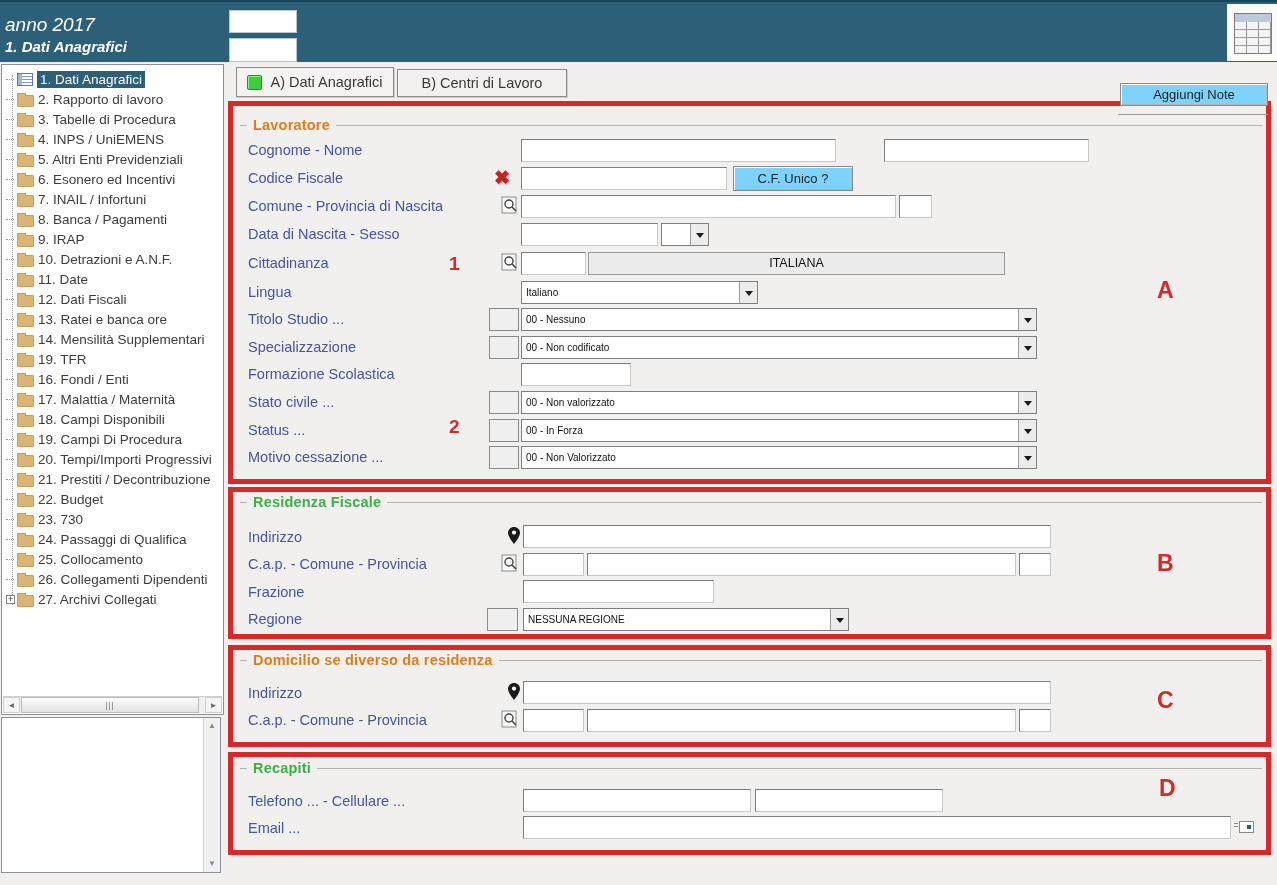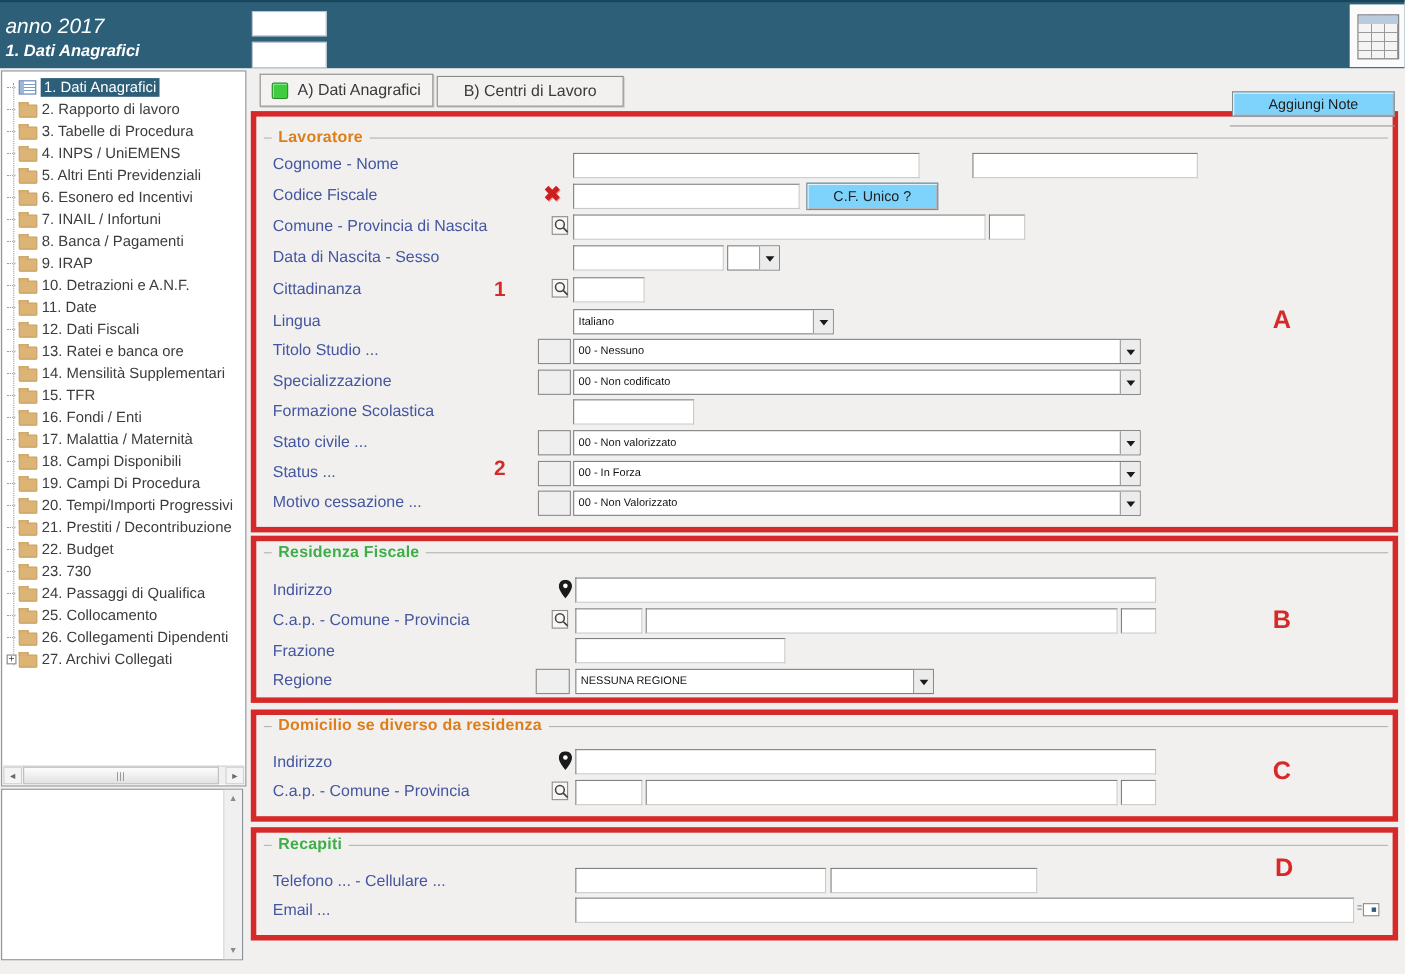--- a/index.html
+++ b/index.html
@@ -161,21 +161,21 @@
           <span class="tlabel">13. Ratei e banca ore</span>
         </div>
         <div class="tree-item">
           <span class="stub"></span>
           <span class="folder"></span>
           <span class="tlabel">14. Mensilità Supplementari</span>
         </div>
         <div class="tree-item">
           <span class="stub"></span>
           <span class="folder"></span>
-          <span class="tlabel">15. TFR</span>
+          <span class="tlabel">19. TFR</span>
         </div>
         <div class="tree-item">
           <span class="stub"></span>
           <span class="folder"></span>
           <span class="tlabel">16. Fondi / Enti</span>
         </div>
         <div class="tree-item">
           <span class="stub"></span>
           <span class="folder"></span>
           <span class="tlabel">17. Malattia / Maternità</span>
@@ -300,20 +300,21 @@
       <span class="cbtn"></span>
   </div>
 
   <div class="flabel" style="top:252px;">Cittadinanza</div>
   <svg class="lookup" style="left:501px;top:253px;" viewBox="0 0 18 18">
       <rect x="1" y="1" width="14" height="16" fill="#f7f7f7" stroke="#8a8a8a"></rect>
       <circle cx="8" cy="8" r="4" fill="none" stroke="#444" stroke-width="1.4"></circle>
       <line x1="11" y1="11" x2="15" y2="15" stroke="#444" stroke-width="1.6"></line>
     </svg>
   <input class="tf" style="left: 521px; top: 252px; width: 65px;">
+  <div class="robox" style="left:588px;top:252px;width:417px;">ITALIANA</div>
 
   <div class="flabel" style="top:281px;">Lingua</div>
   <div class="combo" style="left:521px;top:281px;width:237px;">
     <span class="val">Italiano</span>
       <span class="cbtn"></span>
   </div>
 
   <div class="flabel" style="top:308px;">Titolo Studio ...</div>
   <div class="graycode" style="left:489px;top:308px;width:30px;"></div>
   <div class="combo" style="left:521px;top:308px;width:516px;">

